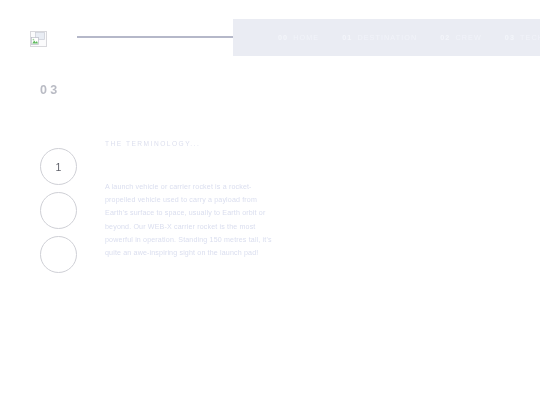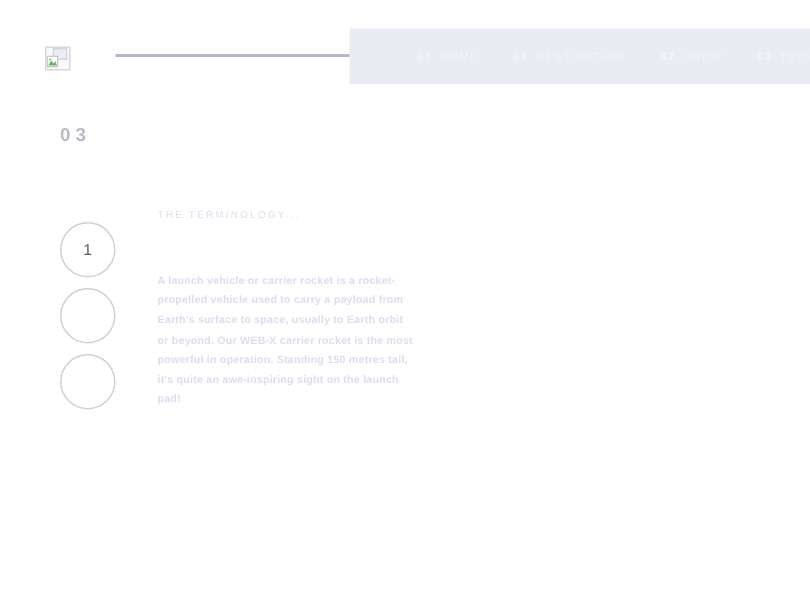--- a/index.html
+++ b/index.html
@@ -159,21 +159,20 @@
     color: #ffffff;
     margin: 0 0 14px 0;
     min-height: 14px;
   }
   #tech-description {
     font-size: 7.1px;
     line-height: 13.2px;
     color: #dadeef;
     margin: 0;
     letter-spacing: .15px;
-    font-weight: bold;
   }
 </style>
 </head>
 <body>
 
 <header id="site-header">
 
   <div id="logo-placeholder">
     <svg width="15" height="14" viewBox="0 0 15 14" xmlns="http://www.w3.org/2000/svg">
       <rect x="4.5" y="0.5" width="9" height="7" fill="#e9edf4" stroke="#c9ccd4" stroke-width="0.7"></rect>

